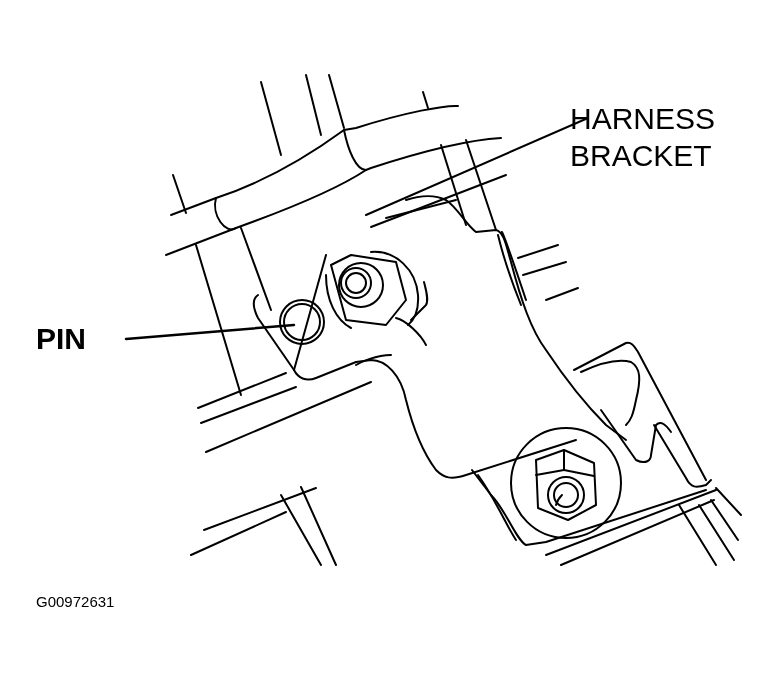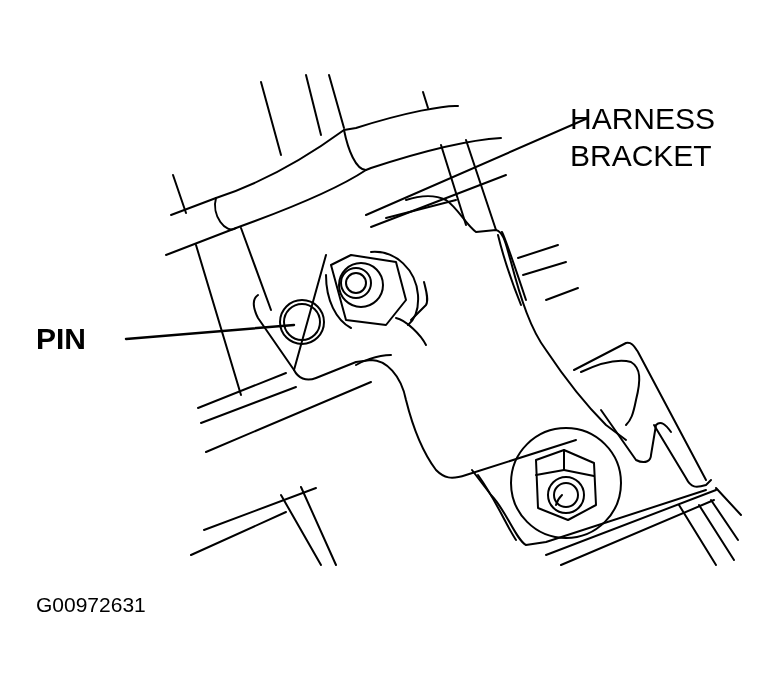--- a/index.html
+++ b/index.html
@@ -9,21 +9,21 @@
     position: absolute;
     font-family: "Liberation Sans", sans-serif;
     color: #000;
     line-height: 1;
     white-space: nowrap;
   }
   .callout { font-size: 30px; letter-spacing: 0px; }
   #lbl-harness-1 { left: 570px; top: 104px; }
   #lbl-harness-2 { left: 570px; top: 141px; }
   #lbl-pin { left: 36px; top: 324px; font-weight: bold; }
-  #lbl-id { left: 36px; top: 594px; font-size: 21px; }
+  #lbl-id { left: 36px; top: 594px; font-size: 15px; }
   svg path, svg line, svg polyline, svg polygon, svg circle, svg ellipse {
     fill: none; stroke: #000; stroke-width: 2; stroke-linecap: round; stroke-linejoin: round;
   }
 </style>
 </head>
 <body>
 
 <div class="canvas">
   <svg width="759" height="687" viewBox="0 0 759 687">
 

